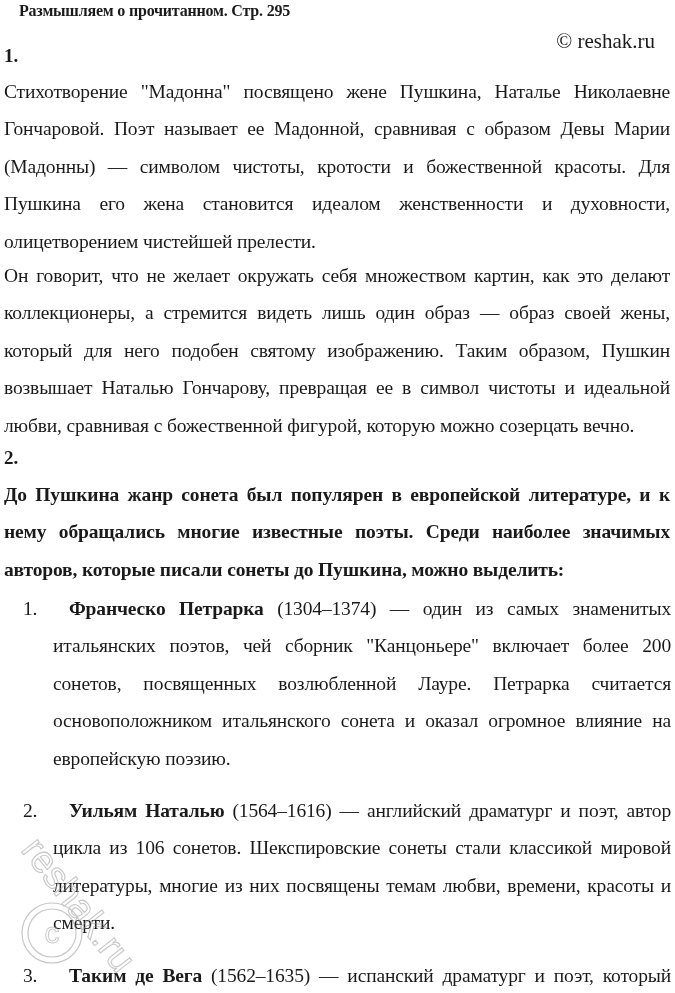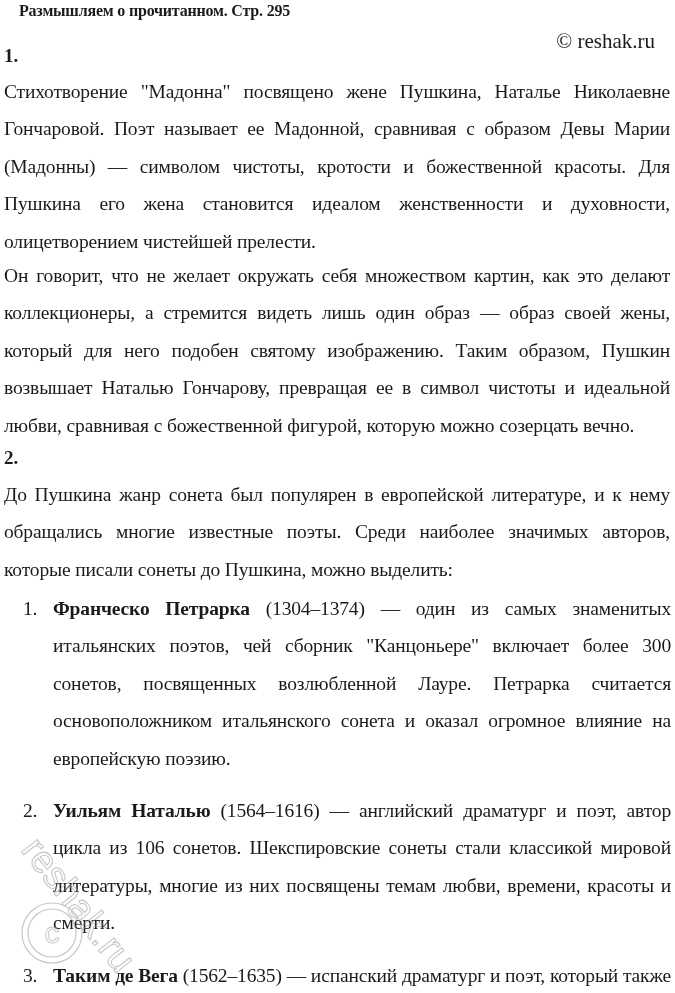--- a/index.html
+++ b/index.html
@@ -73,20 +73,21 @@
       text-align-last: left;
       letter-spacing: -0.15px;
     }
     .list-num {
       position: absolute;
       left: 0;
       top: 0;
     }
     .item-name {
       font-weight: bold;
+      margin-left: 16px;
     }
     .watermark {
       position: absolute;
       left: 10px;
       top: 815px;
       width: 140px;
       height: 170px;
       pointer-events: none;
       opacity: 0.55;
     }
@@ -100,26 +101,26 @@
 </div>
 
 <div class="section-num" style="top:45px;">1.</div>
 
 <p class="para" style="top:73px; margin:0;">Стихотворение "Мадонна" посвящено жене Пушкина, Наталье Николаевне Гончаровой. Поэт называет ее Мадонной, сравнивая с образом Девы Марии (Мадонны) — символом чистоты, кротости и божественной красоты. Для Пушкина его жена становится идеалом женственности и духовности, олицетворением чистейшей прелести.</p>
 
 <p class="para" style="top:257px; margin:0;">Он говорит, что не желает окружать себя множеством картин, как это делают коллекционеры, а стремится видеть лишь один образ — образ своей жены, который для него подобен святому изображению. Таким образом, Пушкин возвышает Наталью Гончарову, превращая ее в символ чистоты и идеальной любви, сравнивая с божественной фигурой, которую можно созерцать вечно.</p>
 
 <div class="section-num" style="top:447px;">2.</div>
 
-<p class="para" style="top:476px; margin:0;">До Пушкина жанр сонета был популярен в европейской литературе, и к нему обращались многие известные поэты. Среди наиболее значимых авторов, которые писали сонеты до Пушкина, можно выделить:</p>
+<p class="para" style="top:476px; margin:0;font-weight:bold;">До Пушкина жанр сонета был популярен в европейской литературе, и к нему обращались многие известные поэты. Среди наиболее значимых авторов, которые писали сонеты до Пушкина, можно выделить:</p>
 
 <ol class="list" style="top:590px;">
   <li class="list-item" style="margin-bottom:15px;">
     <span class="list-num">1.</span>
-    <span class="item-name">Франческо Петрарка</span><span> (1304–1374) — один из самых знаменитых итальянских поэтов, чей сборник "Канцоньере" включает более 300 сонетов, посвященных возлюбленной Лауре. Петрарка считается основоположником итальянского сонета и оказал огромное влияние на европейскую поэзию.</span>
+    <span class="item-name">Франческо Петрарка</span><span> (1304–1374) — один из самых знаменитых итальянских поэтов, чей сборник "Канцоньере" включает более 200 сонетов, посвященных возлюбленной Лауре. Петрарка считается основоположником итальянского сонета и оказал огромное влияние на европейскую поэзию.</span>
   </li>
   <li class="list-item" style="margin-bottom:15px;">
     <span class="list-num">2.</span>
     <span class="item-name">Уильям Наталью</span><span> (1564–1616) — английский драматург и поэт, автор цикла из 106 сонетов. Шекспировские сонеты стали классикой мировой литературы, многие из них посвящены темам любви, времени, красоты и смерти.</span>
   </li>
   <li class="list-item">
     <span class="list-num">3.</span>
     <span class="item-name">Таким де Вега</span><span> (1562–1635) — испанский драматург и поэт, который также писал сонеты. Его творчество отличалось разнообразием жанров,</span>
   </li>
 </ol>

